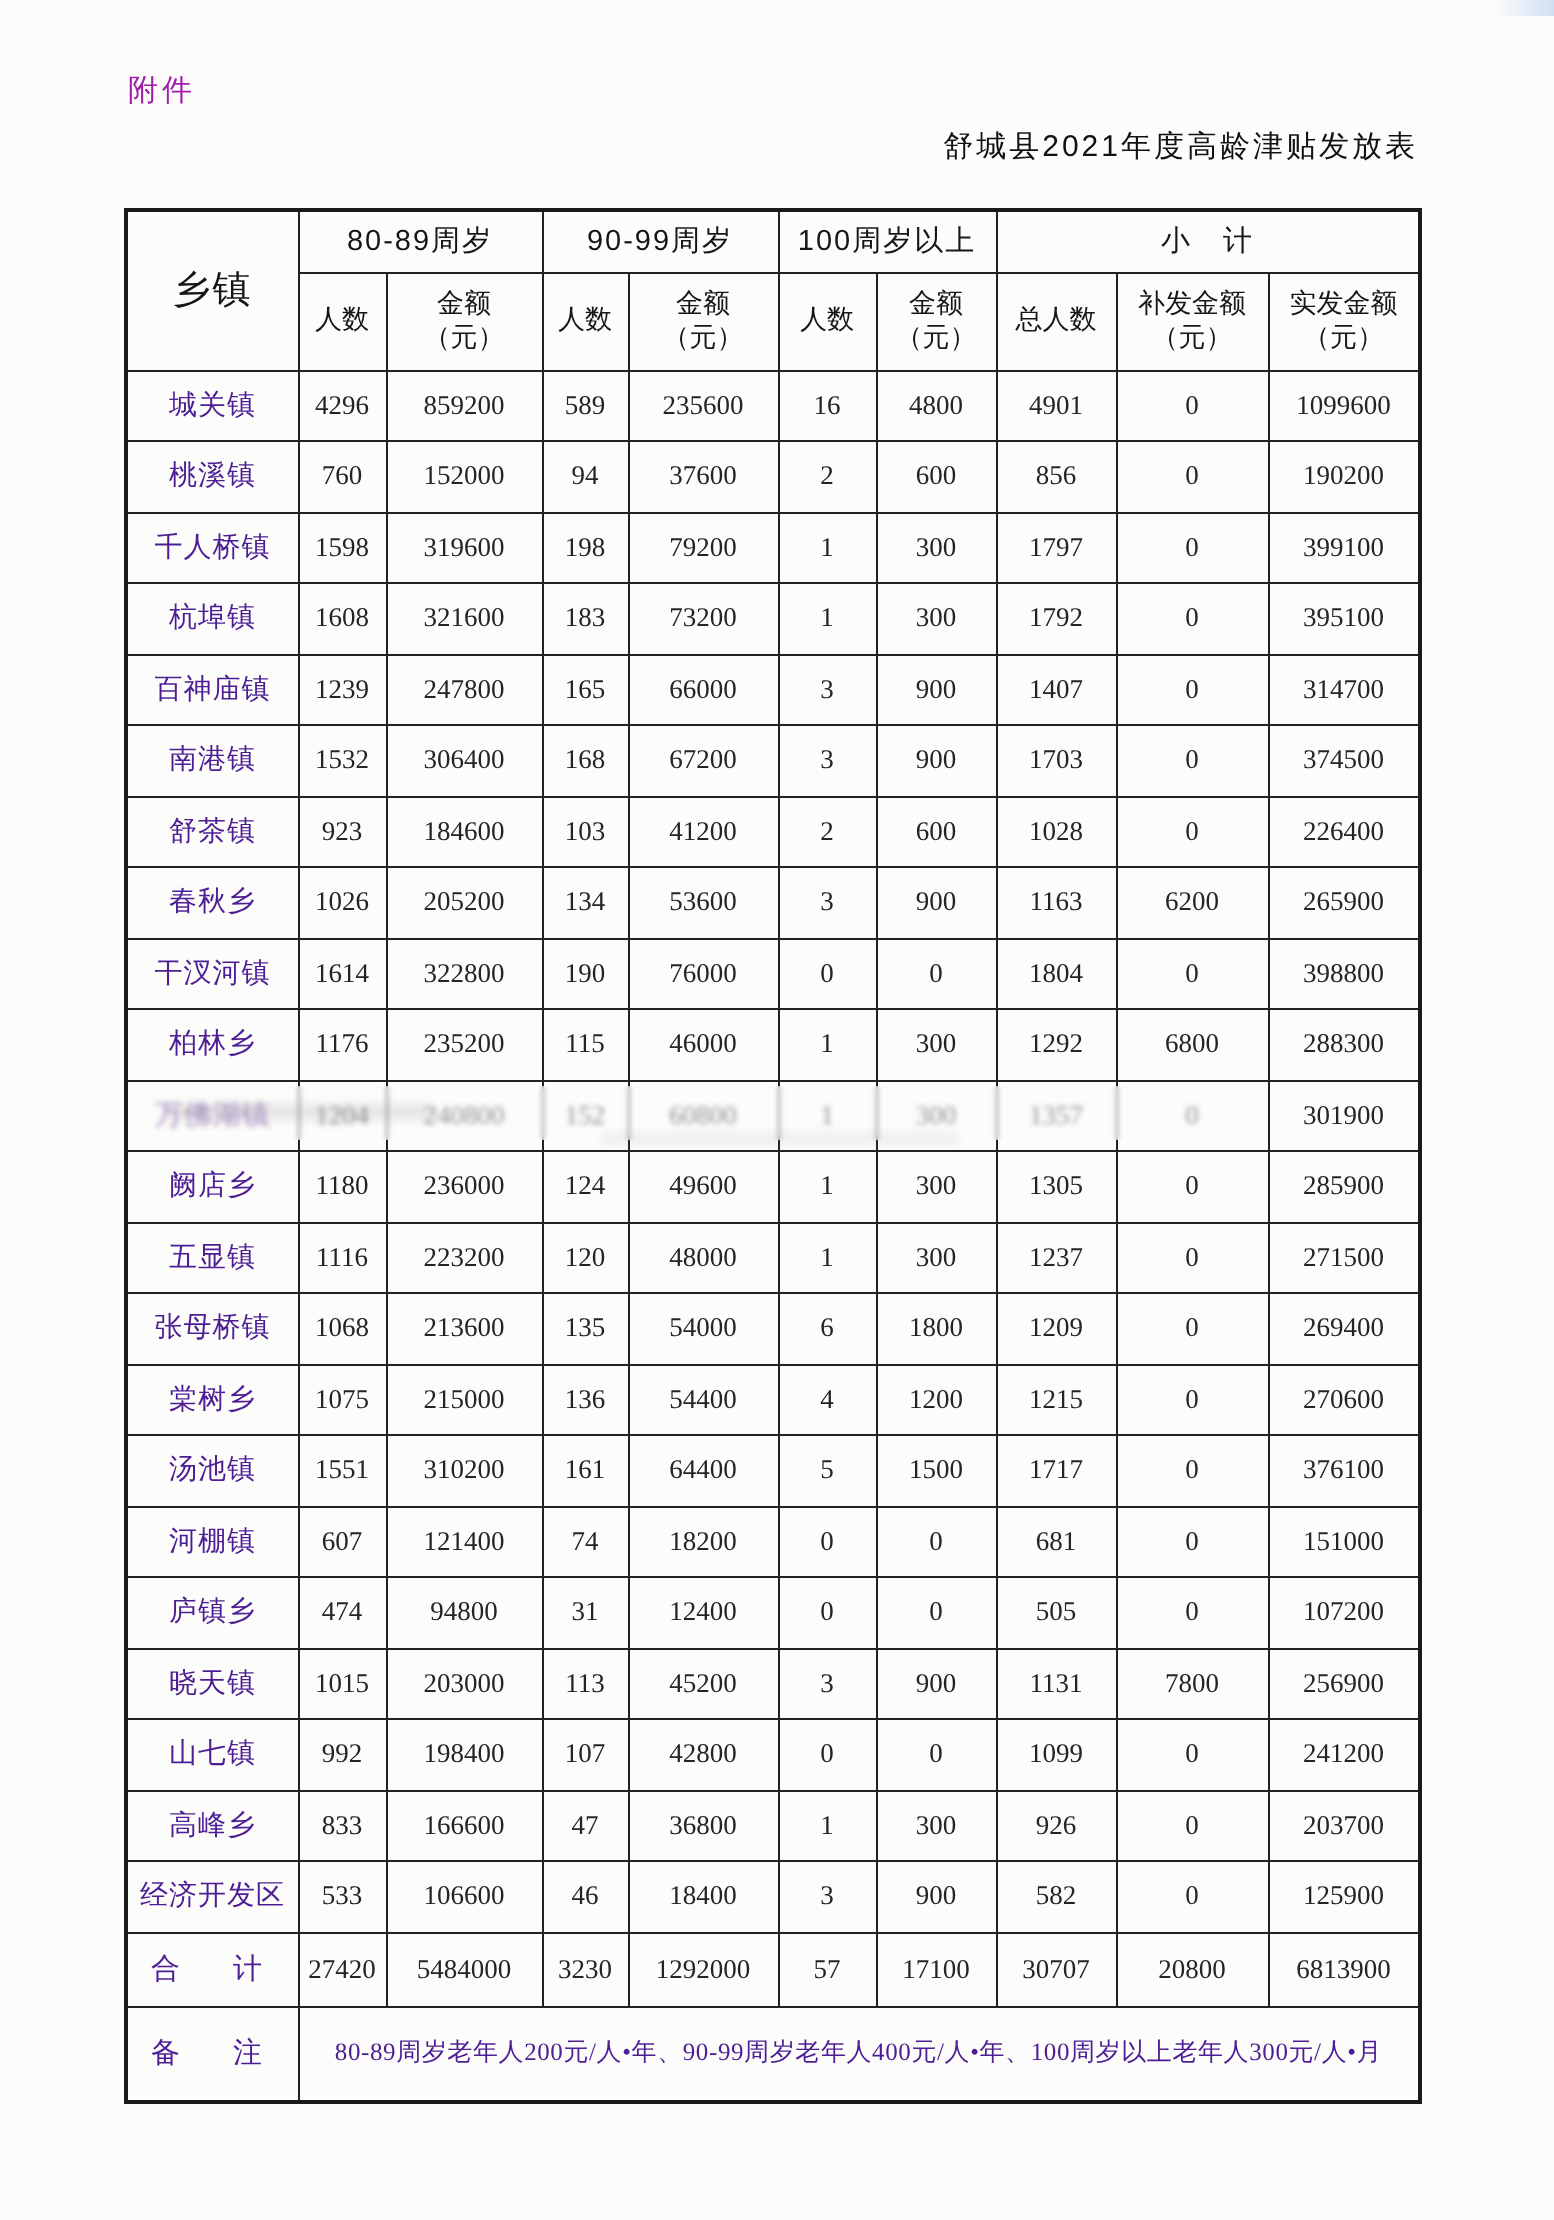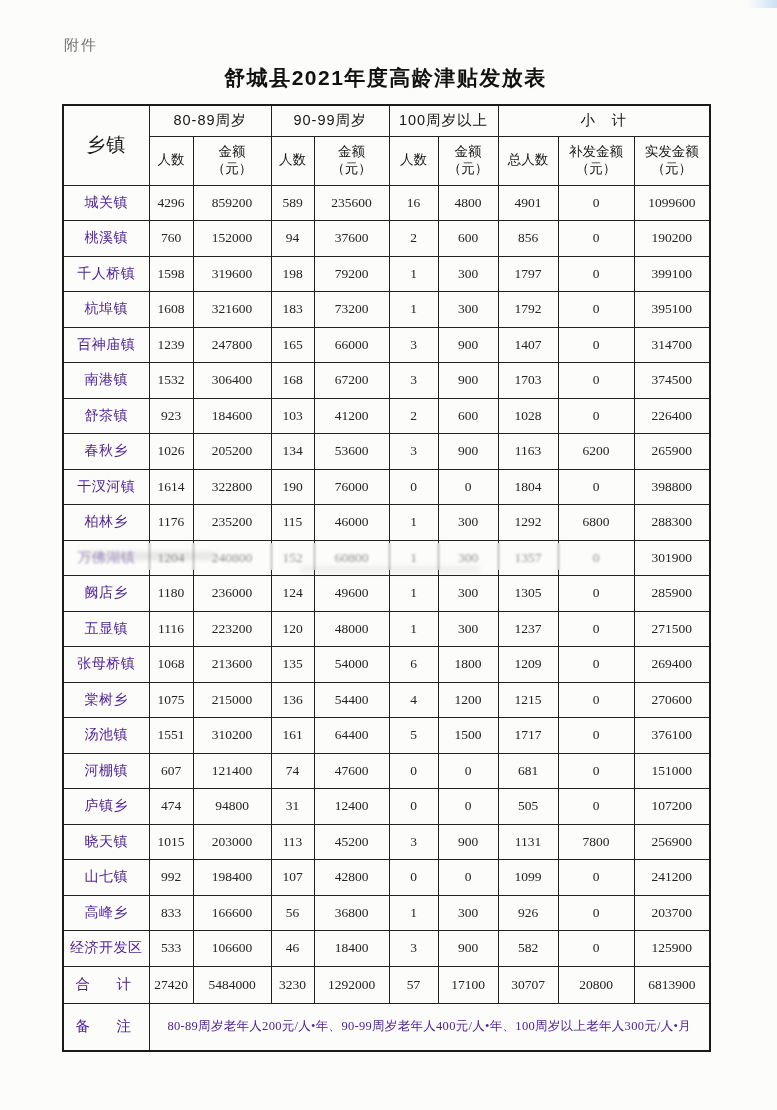--- a/index.html
+++ b/index.html
@@ -8,27 +8,27 @@
     position:relative;
     width:777px; height:1110px;
     background:#fcfcfa;
     overflow:hidden;
     font-family:"Liberation Serif", serif;
     color:#1f1f1f;
   }
   .attachment {
     position:absolute; left:64px; top:36px;
     font-family:"Liberation Sans", sans-serif;
-    font-size:15px; color:#737373; letter-spacing:2px;
+    font-size:15px; color:#a21caf; letter-spacing:2px;
   }
   .title {
     position:absolute; left:62px; top:64px; width:647px;
-    text-align:center;
+    text-align:right;
     font-family:"Liberation Sans", sans-serif;
-    font-weight:bold; font-size:21px; letter-spacing:1.5px;
+    font-weight:normal; font-size:15px; letter-spacing:1.5px;
     color:#111;
   }
   table.subsidy {
     position:absolute; left:62px; top:104px;
     border-collapse:collapse;
     table-layout:fixed;
     width:647px;
     border:2.5px solid #1a1a1a;
   }
   table.subsidy th, table.subsidy td {
@@ -327,21 +327,21 @@
       <td class="num">1500</td>
       <td class="num">1717</td>
       <td class="num">0</td>
       <td class="num">376100</td>
     </tr>
         <tr class="data">
       <td class="town">河棚镇</td>
       <td class="num">607</td>
       <td class="num">121400</td>
       <td class="num">74</td>
-      <td class="num">47600</td>
+      <td class="num">18200</td>
       <td class="num">0</td>
       <td class="num">0</td>
       <td class="num">681</td>
       <td class="num">0</td>
       <td class="num">151000</td>
     </tr>
         <tr class="data">
       <td class="town">庐镇乡</td>
       <td class="num">474</td>
       <td class="num">94800</td>
@@ -374,21 +374,21 @@
       <td class="num">0</td>
       <td class="num">0</td>
       <td class="num">1099</td>
       <td class="num">0</td>
       <td class="num">241200</td>
     </tr>
         <tr class="data">
       <td class="town">高峰乡</td>
       <td class="num">833</td>
       <td class="num">166600</td>
-      <td class="num">56</td>
+      <td class="num">47</td>
       <td class="num">36800</td>
       <td class="num">1</td>
       <td class="num">300</td>
       <td class="num">926</td>
       <td class="num">0</td>
       <td class="num">203700</td>
     </tr>
         <tr class="data">
       <td class="town">经济开发区</td>
       <td class="num">533</td>

